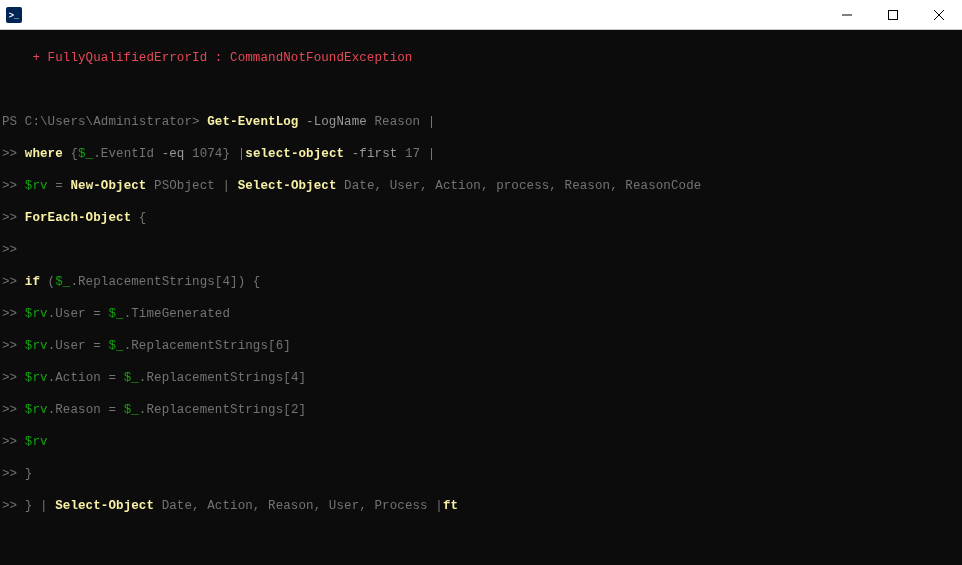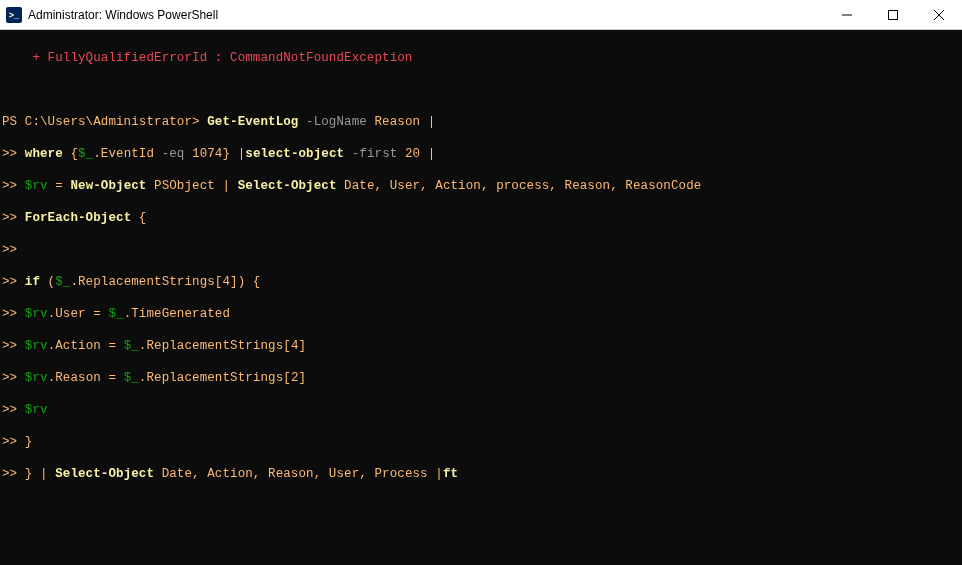--- a/index.html
+++ b/index.html
@@ -47,31 +47,30 @@
     padding: 4px 2px 2px 2px;
     white-space: pre;
     overflow: hidden;
     line-height: 16px;
     letter-spacing: 0.1px;
   }
   .red { color: #e74856; font-family: Liberation Mono, monospace; }
   .yellow { color: #f9f1a5; font-weight: bold; }
   .green { color: #13a10e; }
   .gray { color: #999; }
-  .white { color: #fdba74; text-align: center; }
+  .white { color: #737373; text-align: center; }
 </style>
 </head>
 <body>
 
 <div class="titlebar">
   <div class="titlebar-left">
     <div class="ps-icon">
         <span>&gt;_</span>
       </div>
-    <span>Administrator: Windows PowerShell</span>
   </div>
   <div class="win-controls">
     <div class="win-btn">
       <svg width="10" height="10">
           <line x1="0" y1="5" x2="10" y2="5" stroke-width="1"></line>
         </svg>
     </div>
     <div class="win-btn">
       <svg width="10" height="10">
           <rect x="0.5" y="0.5" width="9" height="9" fill="none" stroke-width="1"></rect>
@@ -83,26 +82,27 @@
           <line x1="10" y1="0" x2="0" y2="10" stroke-width="1"></line>
         </svg>
     </div>
   </div>
 </div>
 
 <div class="terminal">
 <div class="red">    + FullyQualifiedErrorId : CommandNotFoundException</div>
 <div> </div>
 <div><span class="white">PS C:\Users\Administrator&gt; </span><span class="yellow">Get-EventLog</span><span class="gray"> -LogName</span><span class="white"> Reason </span><span class="white">|</span></div>
-<div><span class="white">&gt;&gt; </span><span class="yellow">where</span><span class="white"> {</span><span class="green">$_</span><span class="white">.EventId </span><span class="gray">-eq</span><span class="white"> 1074</span><span class="white">} |</span><span class="yellow">select-object</span><span class="gray"> -first</span><span class="white"> 20 </span><span class="white">|</span></div>
+<div><span class="white">&gt;&gt; </span><span class="yellow">where</span><span class="white"> {</span><span class="green">$_</span><span class="white">.EventId </span><span class="gray">-eq</span><span class="white"> 1074</span><span class="white">} |</span><span class="yellow">select-object</span><span class="gray"> -first</span><span class="white"> 17 </span><span class="white">|</span></div>
 <div><span class="white">&gt;&gt; </span><span class="green">$rv</span><span class="white"> = </span><span class="yellow">New-Object</span><span class="white"> PSObject </span><span class="white">| </span><span class="yellow">Select-Object</span><span class="white"> Date, User, Action, process, Reason, ReasonCode</span></div>
 <div><span class="white">&gt;&gt; </span><span class="yellow">ForEach-Object</span><span class="white"> {</span></div>
 <div><span class="white">&gt;&gt;</span></div>
 <div><span class="white">&gt;&gt; </span><span class="yellow">if</span><span class="white"> (</span><span class="green">$_</span><span class="white">.ReplacementStrings[</span><span class="white">4</span><span class="white">]) {</span></div>
 <div><span class="white">&gt;&gt; </span><span class="green">$rv</span><span class="white">.User = </span><span class="green">$_</span><span class="white">.TimeGenerated</span></div>
+<div><span class="white">&gt;&gt; </span><span class="green">$rv</span><span class="white">.User = </span><span class="green">$_</span><span class="white">.ReplacementStrings[</span><span class="white">6</span><span class="white">]</span></div>
 <div><span class="white">&gt;&gt; </span><span class="green">$rv</span><span class="white">.Action = </span><span class="green">$_</span><span class="white">.ReplacementStrings[</span><span class="white">4</span><span class="white">]</span></div>
 <div><span class="white">&gt;&gt; </span><span class="green">$rv</span><span class="white">.Reason = </span><span class="green">$_</span><span class="white">.ReplacementStrings[</span><span class="white">2</span><span class="white">]</span></div>
 <div><span class="white">&gt;&gt; </span><span class="green">$rv</span></div>
 <div><span class="white">&gt;&gt; }</span></div>
 <div><span class="white">&gt;&gt; } | </span><span class="yellow">Select-Object</span><span class="white"> Date, Action, Reason, User, Process |</span><span class="yellow">ft</span></div>
 <div> </div>
 
 
 
 

